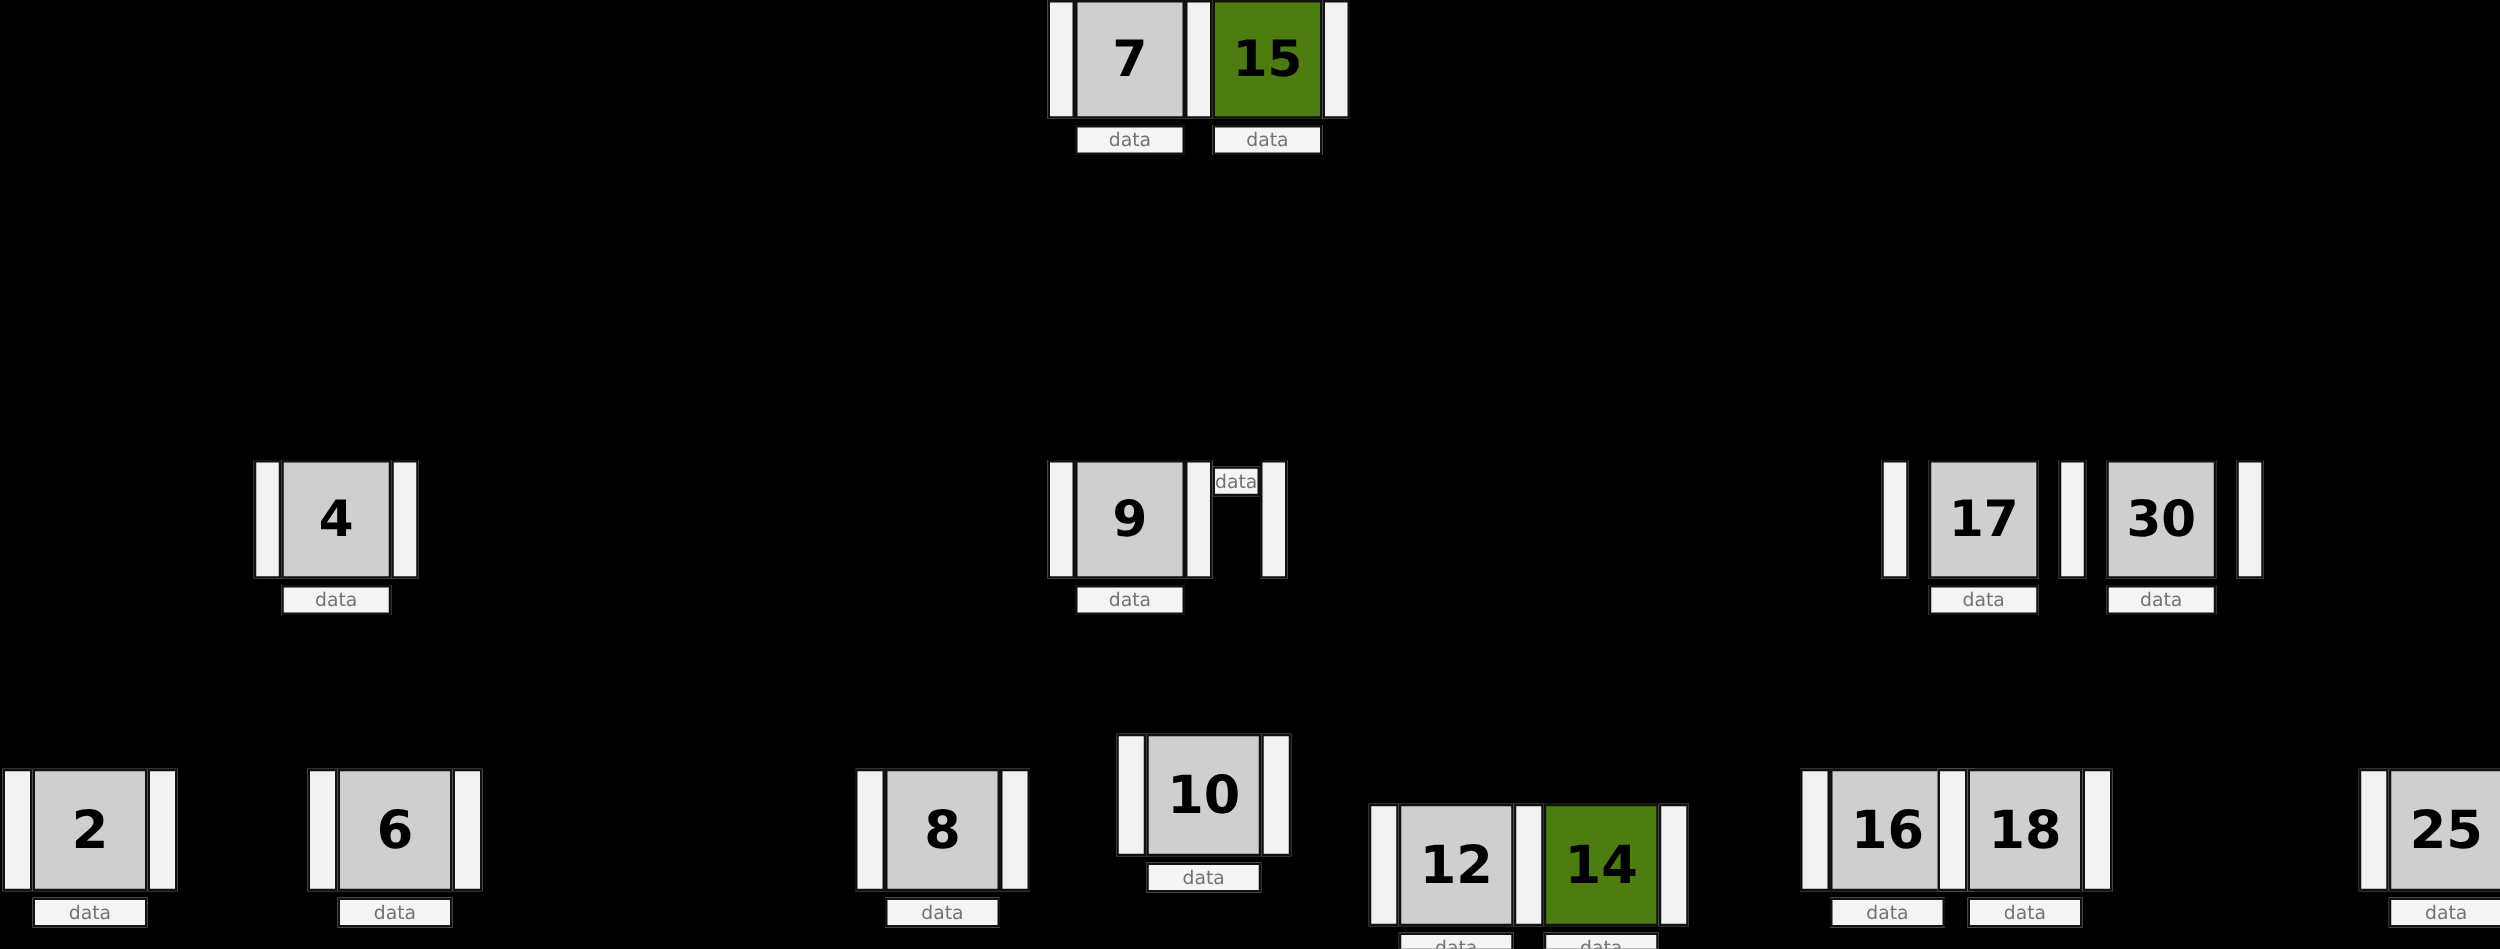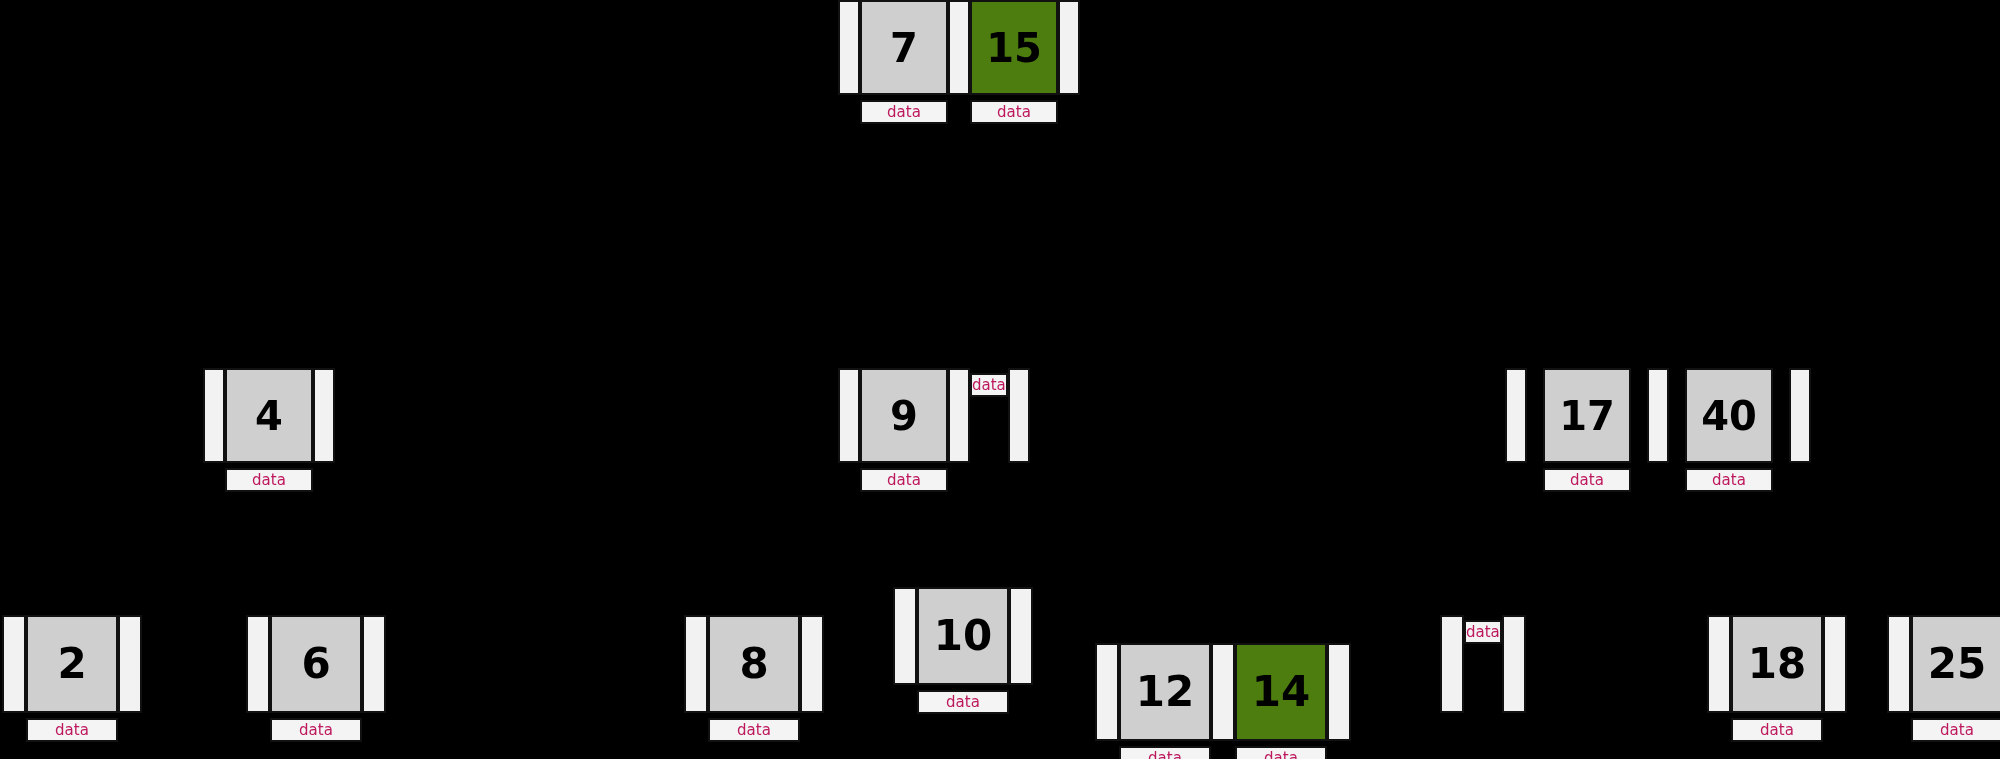--- a/index.html
+++ b/index.html
@@ -60,21 +60,21 @@
     background: #4d7c0f;
   }
 
   .data-box {
     background: #f4f4f4;
     border: 2px solid #111111;
     box-sizing: border-box;
     display: flex;
     align-items: center;
     justify-content: center;
-    color: #be185d;
+    color: #737373;
     font-weight: normal;
     line-height: 1;
   }
 
   
   .level-root .key-cell   { width: 88px;  height: 95px; font-size: 40px; }
   .level-root .ptr-slot   { width: 22px;  height: 95px; }
   .level-root .data-box   { height: 24px; font-size: 15px; margin-top: 5px; }
 
   .level-mid .key-cell    { width: 88px;  height: 95px; font-size: 40px; }
@@ -123,21 +123,21 @@
       <div class="ptr-slot"></div>
     </div>
     <div class="btree-node level-mid" style="left: 1505px; top: 368px; gap: 16px;">
       <div class="ptr-slot"></div>
       <div class="key-group">
         <div class="key-cell">17</div>
         <div class="data-box">data</div>
       </div>
       <div class="ptr-slot"></div>
       <div class="key-group">
-        <div class="key-cell">40</div>
+        <div class="key-cell">30</div>
         <div class="data-box">data</div>
       </div>
       <div class="ptr-slot"></div>
     </div>
     <div class="btree-node level-leaf" style="left: 2px; top: 615px;">
       <div class="ptr-slot"></div>
       <div class="key-group">
         <div class="key-cell">2</div>
         <div class="data-box">data</div>
       </div>
@@ -176,25 +176,26 @@
       <div class="ptr-slot"></div>
       <div class="key-group">
         <div class="key-cell highlight">14</div>
         <div class="data-box">data</div>
       </div>
       <div class="ptr-slot"></div>
     </div>
     <div class="btree-node level-leaf" style="left: 1440px; top: 615px;">
       <div class="ptr-slot"></div>
       <div class="key-group">
-        <div class="data-box">data</div>
-      </div>
-      <div class="ptr-slot"></div>
-    </div>
-    <div class="btree-node level-leaf" style="left: 1707px; top: 615px;">
+        <div class="key-cell">16</div>
+        <div class="data-box">data</div>
+      </div>
+      <div class="ptr-slot"></div>
+    </div>
+    <div class="btree-node level-leaf" style="left: 1550px; top: 615px;">
       <div class="ptr-slot"></div>
       <div class="key-group">
         <div class="key-cell">18</div>
         <div class="data-box">data</div>
       </div>
       <div class="ptr-slot"></div>
     </div>
     <div class="btree-node level-leaf" style="left: 1852px; top: 615px; margin-left: 35px;">
       <div class="ptr-slot"></div>
       <div class="key-group">

